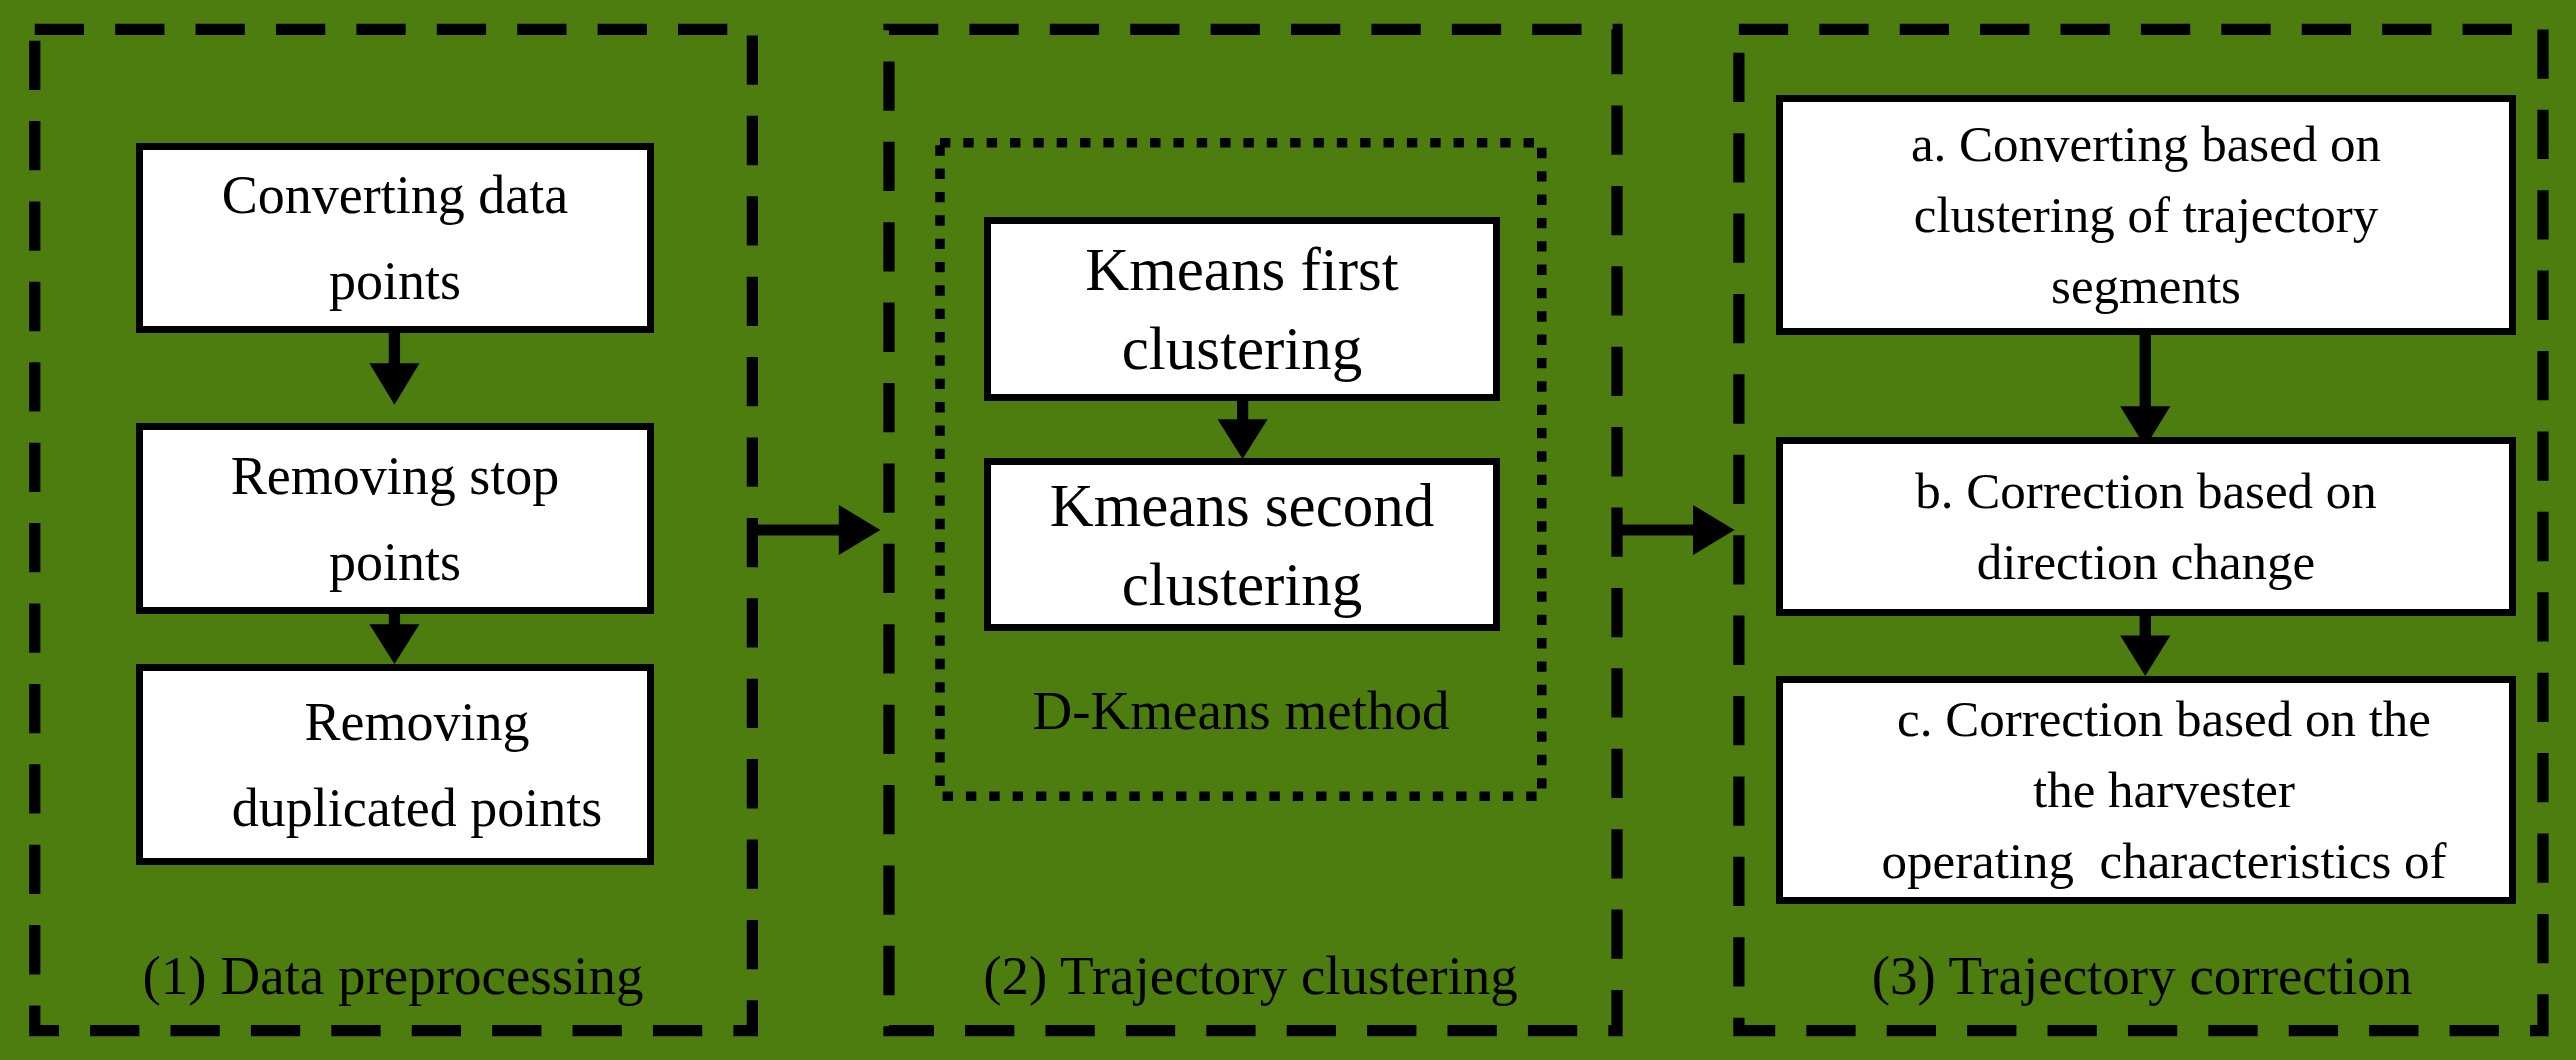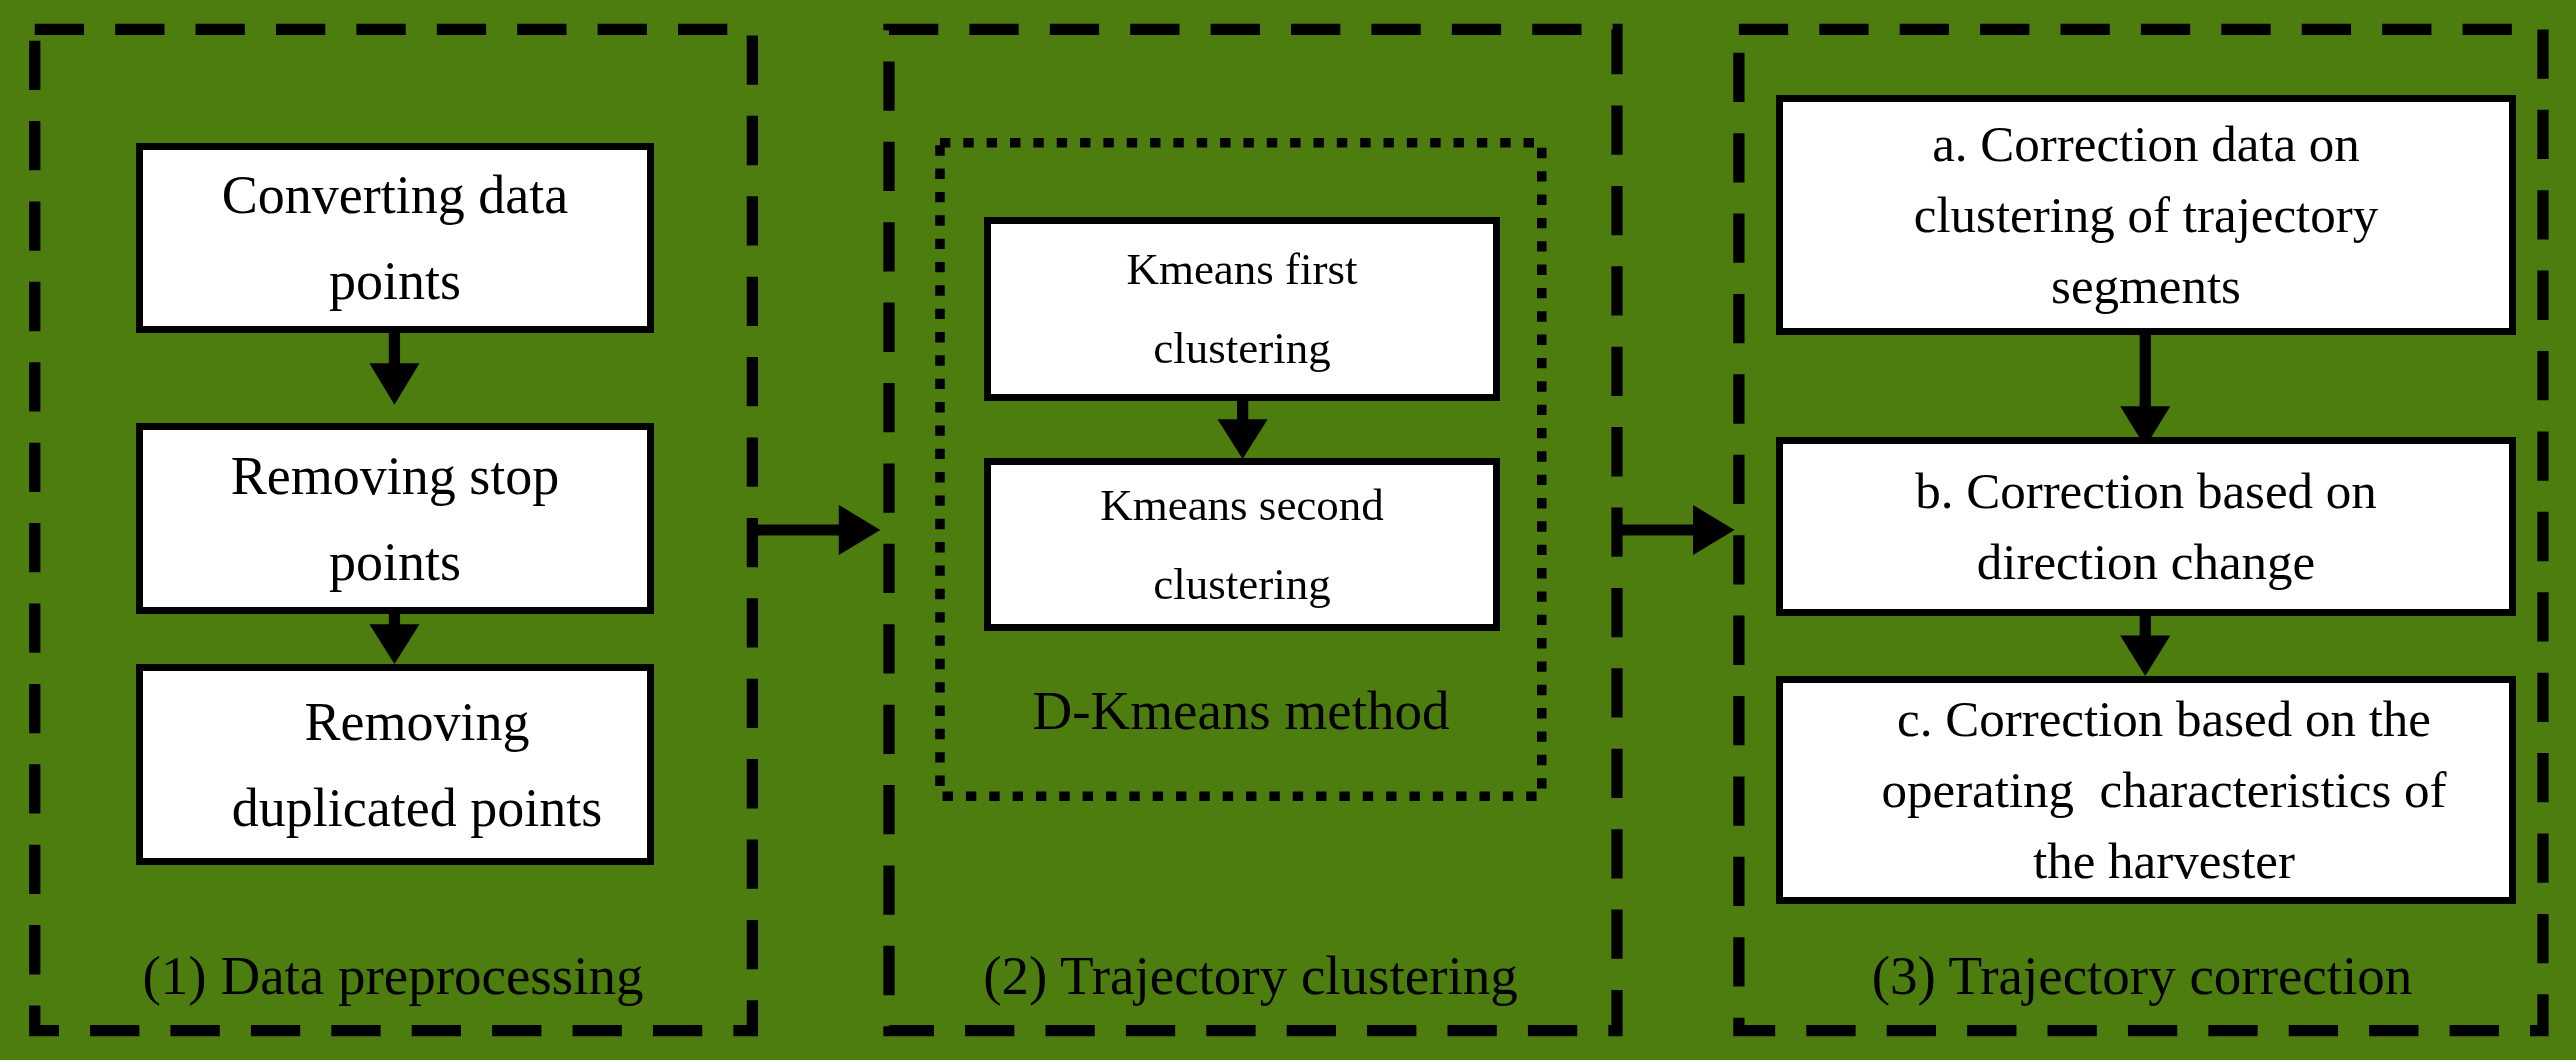--- a/index.html
+++ b/index.html
@@ -8,21 +8,21 @@
     font-family:"Liberation Serif","DejaVu Serif",serif;color:#000;overflow:hidden;
   }
   #outline-layer{position:absolute;left:0;top:0;}
   .box{
     position:absolute;box-sizing:border-box;border:7.8px solid #000;background:#ffffff;
     display:flex;flex-direction:column;justify-content:center;align-items:center;
     text-align:center;
   }
   .line{display:block;white-space:pre-wrap;}
   .p1 .line{font-size:54px;line-height:86px;}
-  .p2 .line{font-size:45px;line-height:79px;}
+  .p2 .line{font-size:61px;line-height:79px;}
   .p3 .line{font-size:51px;line-height:71px;}
   .caption{
     position:absolute;text-align:center;font-size:55px;line-height:69px;
     white-space:pre-wrap;
   }
 </style>
 </head>
 <body>
 
 <div id="canvas">
@@ -84,32 +84,32 @@
   <div class="box p2" style="left:984px;top:217px;width:516px;height:184px;">
     <span class="line">Kmeans first</span>
     <span class="line">clustering</span>
   </div>
   <div class="box p2" style="left:984px;top:458px;width:516px;height:173px;">
     <span class="line">Kmeans second</span>
     <span class="line">clustering</span>
   </div>
 
   <div class="box p3" style="left:1776px;top:95px;width:740px;height:240px;">
-    <span class="line">a. Correction data on</span>
+    <span class="line">a. Converting based on</span>
     <span class="line">clustering of trajectory</span>
     <span class="line">segments</span>
   </div>
   <div class="box p3" style="left:1776px;top:437px;width:740px;height:179px;">
     <span class="line">b. Correction based on</span>
     <span class="line">direction change</span>
   </div>
   <div class="box p3" style="left:1776px;top:676px;width:740px;height:228px;padding-left:36px;">
     <span class="line">c. Correction based on the</span>
+    <span class="line">the harvester</span>
     <span class="line">operating  characteristics of</span>
-    <span class="line">the harvester</span>
   </div>
 
   <div class="caption" style="left:940px;top:676px;width:602px;">D-Kmeans method</div>
 
   <div class="caption" style="left:29px;top:941px;width:728px;">(1) Data preprocessing</div>
   <div class="caption" style="left:884px;top:941px;width:733px;">(2) Trajectory clustering</div>
   <div class="caption" style="left:1734px;top:941px;width:816px;">(3) Trajectory correction</div>
 
 </div>
 

